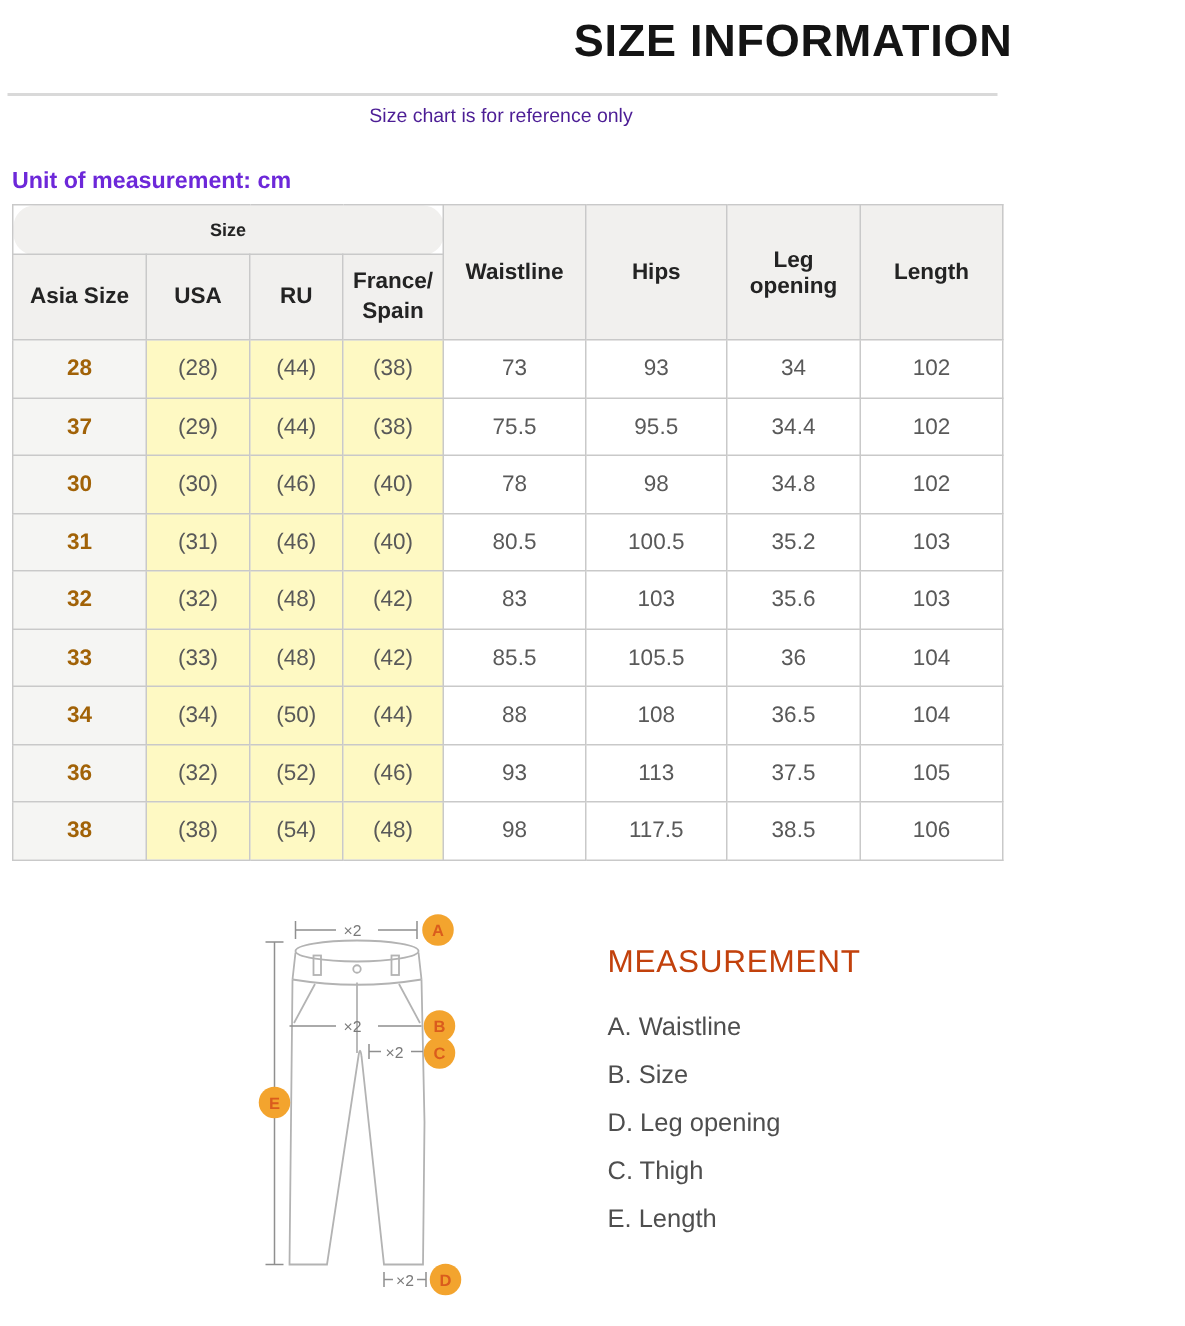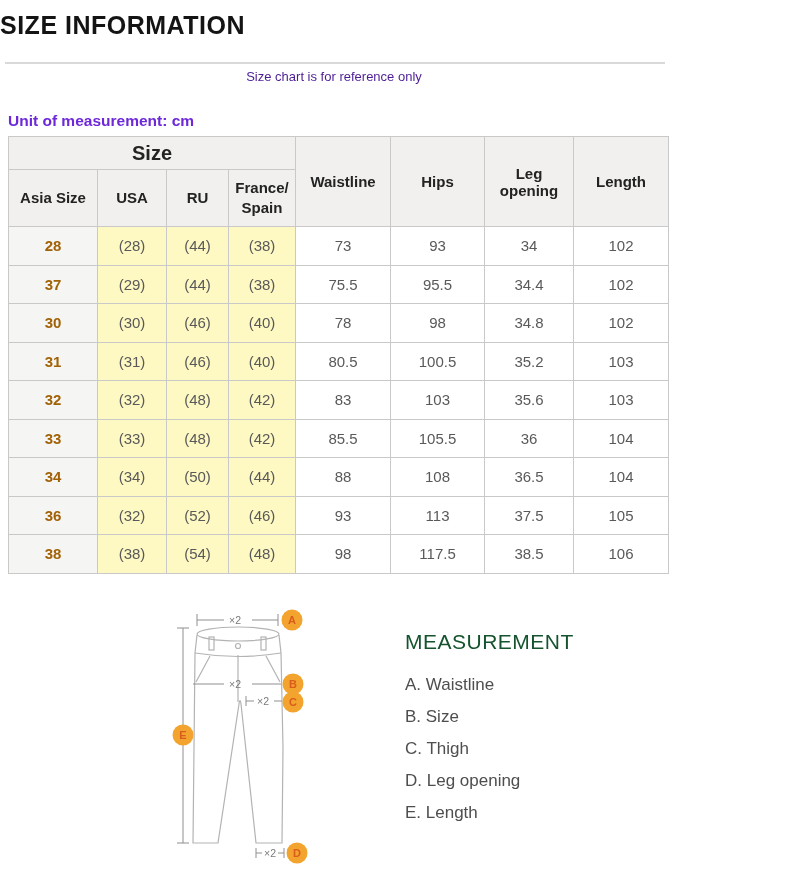--- a/index.html
+++ b/index.html
@@ -1,40 +1,40 @@
 <!DOCTYPE html>
 <html><head>
 <meta charset="utf-8">
 <style>
   * { margin:0; padding:0; box-sizing:border-box; }
   html,body { background:#fff; }
   body { font-family:"Liberation Sans", sans-serif; }
   .page { position:relative; width:790px; height:884px; background:#ffffff; overflow:hidden; }
 
-  .title { position:absolute; top:11px; left:0; width:675px; text-align:left;
-           font-size:25px; font-weight:700; color:#141414; letter-spacing:0.5px; }
+  .title { position:absolute; top:11px; left:0; width:675px; text-align:right;
+           font-size:30px; font-weight:700; color:#141414; letter-spacing:0.5px; }
   .divider { position:absolute; top:62px; left:5px; width:660px; height:2px; background:#d9d9d9; }
   .subtitle { position:absolute; top:69px; left:0; width:668px; text-align:center;
               font-size:13px; color:#4c1d95; }
   .unit-note { position:absolute; top:112px; left:8px; font-size:15.5px; font-weight:700; color:#6d28d9; }
 
   .size-table-wrap { position:absolute; top:136px; left:8px; }
   table.size-table { border-collapse:collapse; table-layout:fixed; width:660px; }
   .size-table th, .size-table td { border:1px solid #c9c9c9; text-align:center; vertical-align:middle; padding:1px 2px; }
   .size-table thead th { background:#f1f0ee; color:#232323; font-weight:700; font-size:15px; }
-  .size-table th.th-group { height:33px; font-size:20px; }
+  .size-table th.th-group { height:33px; font-size:12px;border-radius:14px; }
   .size-table thead tr.sub th { height:57px; line-height:1.35; }
   .size-table tbody td { height:38.5px; font-size:15px; color:#595959; background:#ffffff; }
   .size-table tbody td.c-asia { background:#f5f5f3; font-weight:700; color:#a16207; }
   .size-table tbody td.c-sz { background:#fef9c3; }
 
   .diagram-svg { position:absolute; left:160px; top:598px; }
 
   .measurement { position:absolute; left:405px; top:630px; }
-  .measurement-heading { font-size:21px; font-weight:400; color:#14532d; letter-spacing:0.5px; }
+  .measurement-heading { font-size:21px; font-weight:400; color:#c2410c; letter-spacing:0.5px; }
   .measurement-list { list-style:none; margin-top:21px; }
   .measurement-list li { font-size:17px; color:#4e4e4e; margin-bottom:12px; }
 
   .pants-line { stroke:#b3b3b3; stroke-width:1.2; fill:none; }
   .dim-line { stroke:#8f8f8f; stroke-width:1; fill:none; }
   .dim-text { font-size:10.5px; fill:#7a7a7a; }
   .badge-circle { fill:#f3a42e; }
   .badge-letter { font-size:11px; font-weight:700; fill:#da5c1d; text-anchor:middle; }
 </style>
 </head>
@@ -229,19 +229,19 @@
       <circle class="badge-circle" cx="23" cy="137" r="10.5"></circle>
       <text class="badge-letter" x="23" y="141">E</text>
     </g>
   </svg>
 
   <div class="measurement">
     <div class="measurement-heading">MEASUREMENT</div>
     <ul class="measurement-list">
         <li>A. Waistline</li>
         <li>B. Size</li>
+        <li>D. Leg opening</li>
         <li>C. Thigh</li>
-        <li>D. Leg opening</li>
         <li>E. Length</li>
       </ul>
   </div>
 
 </div>
 
 </body></html>

